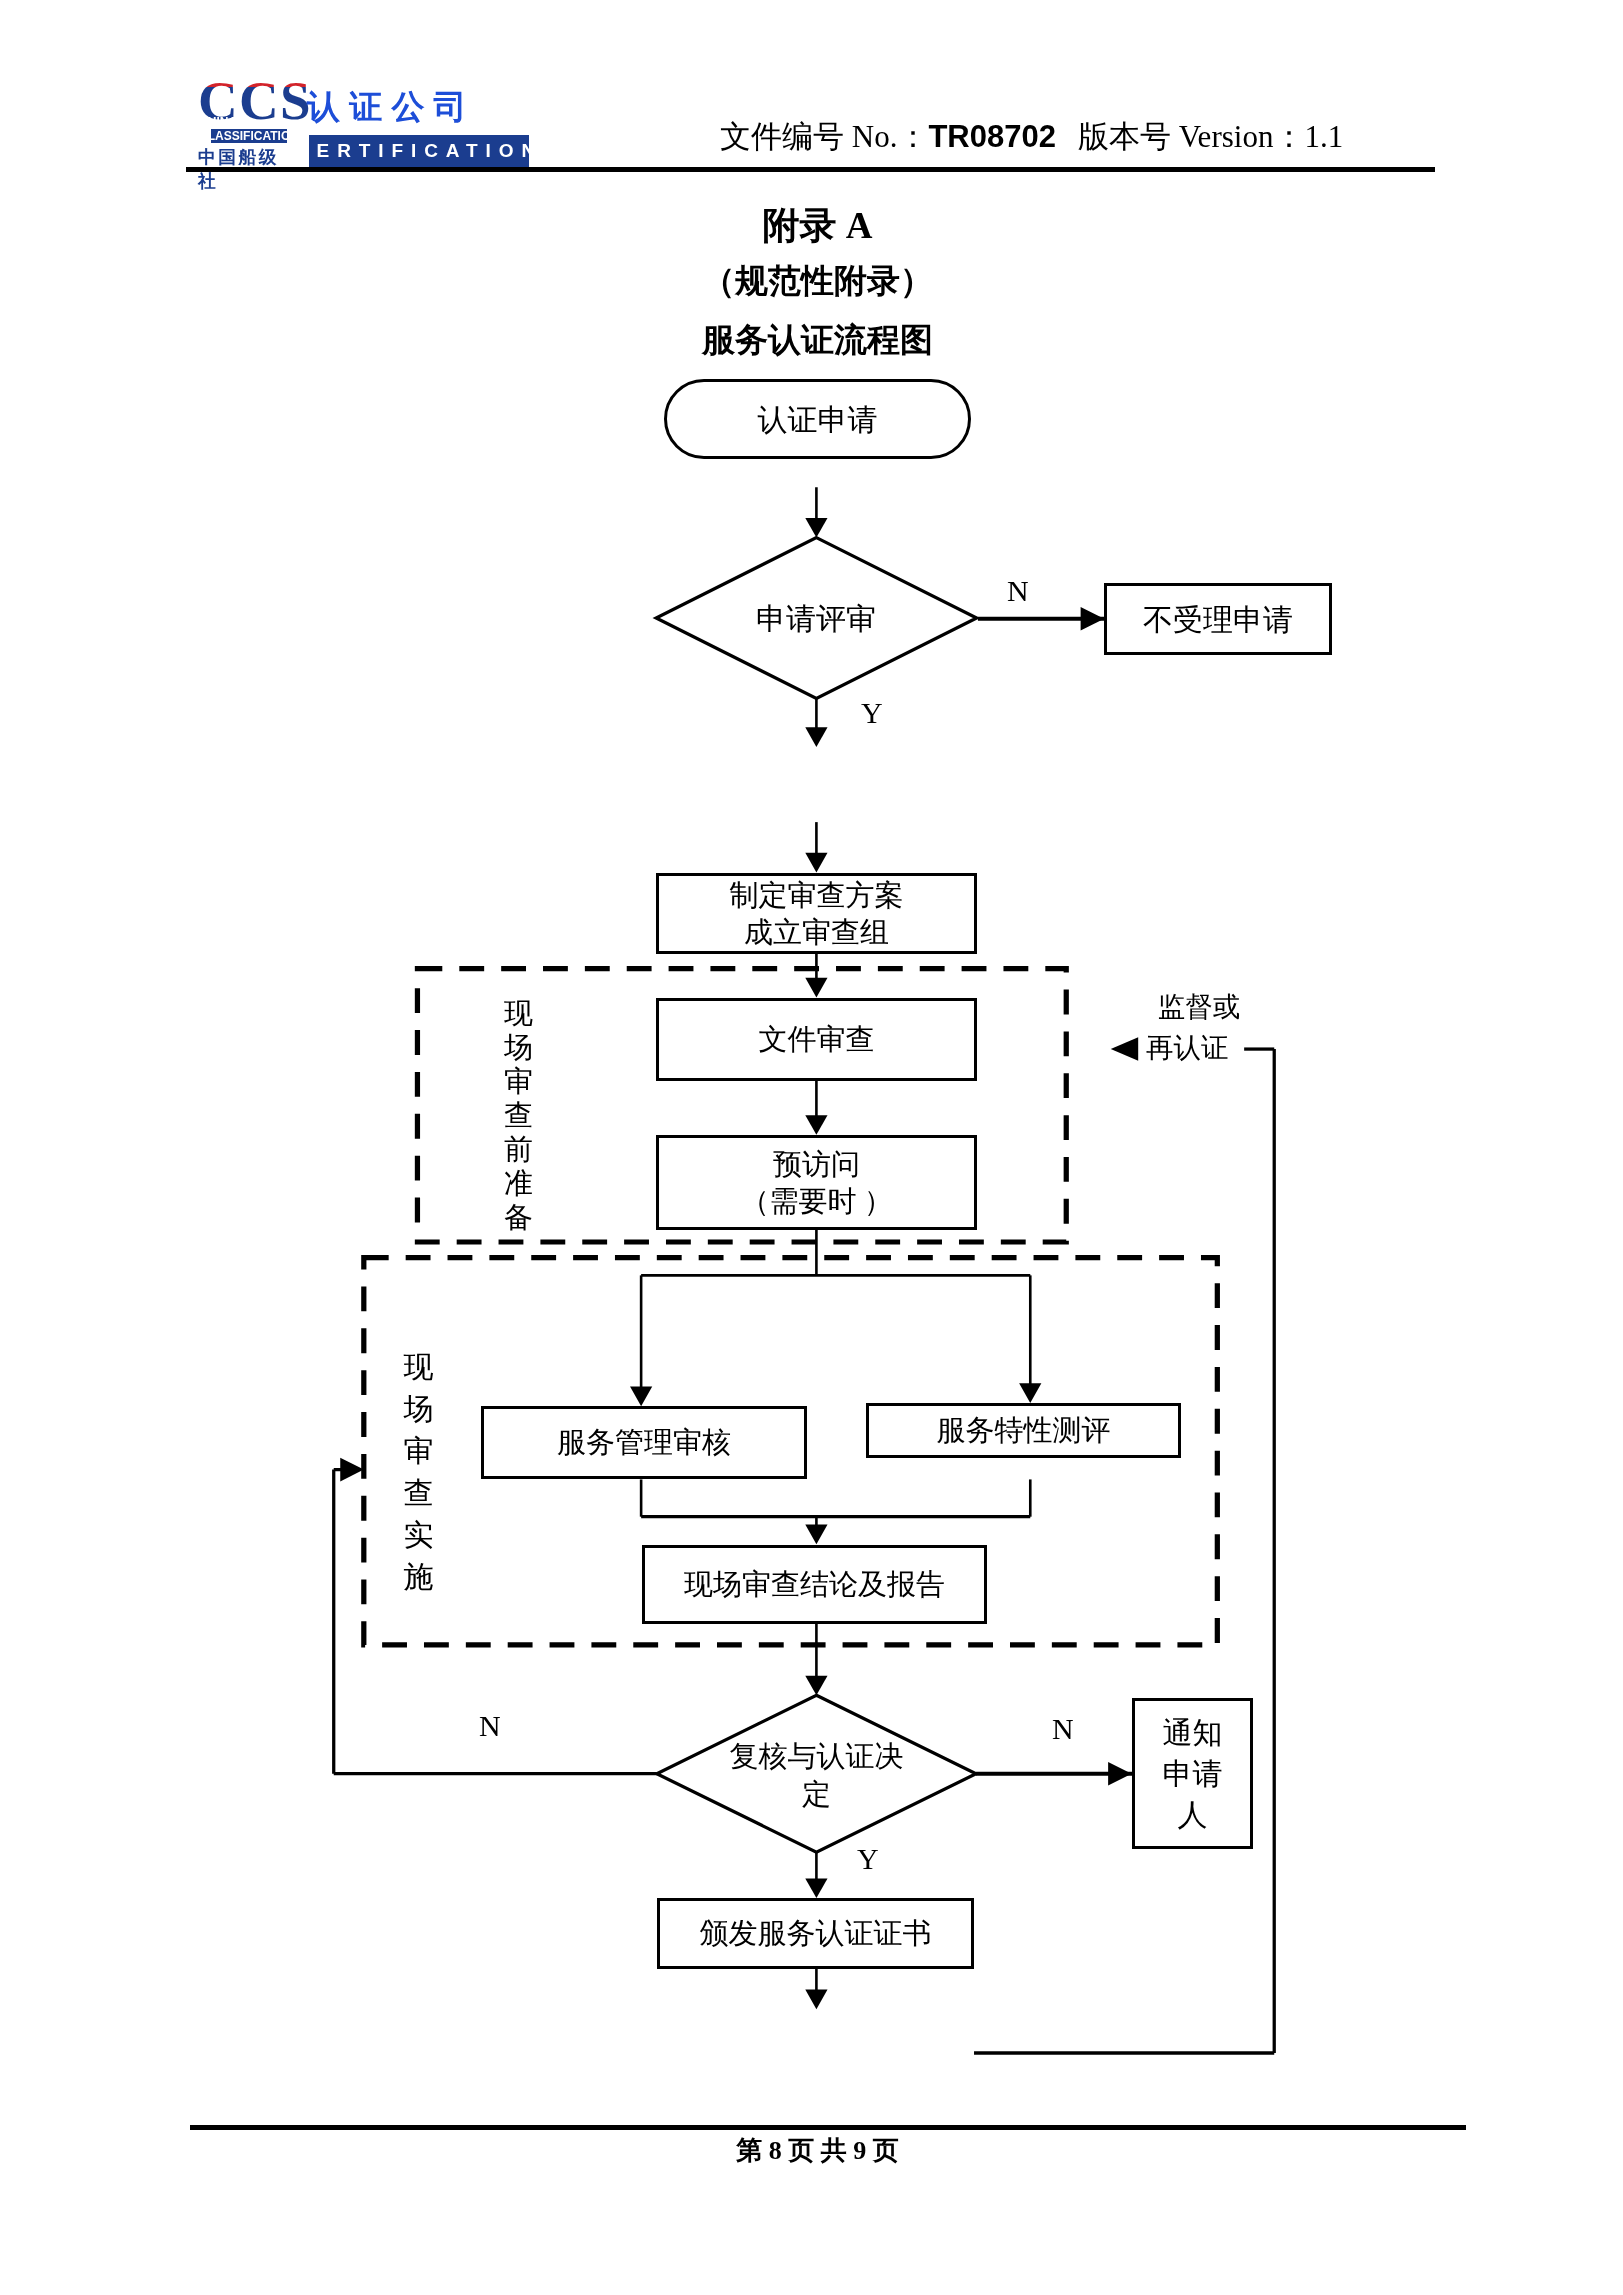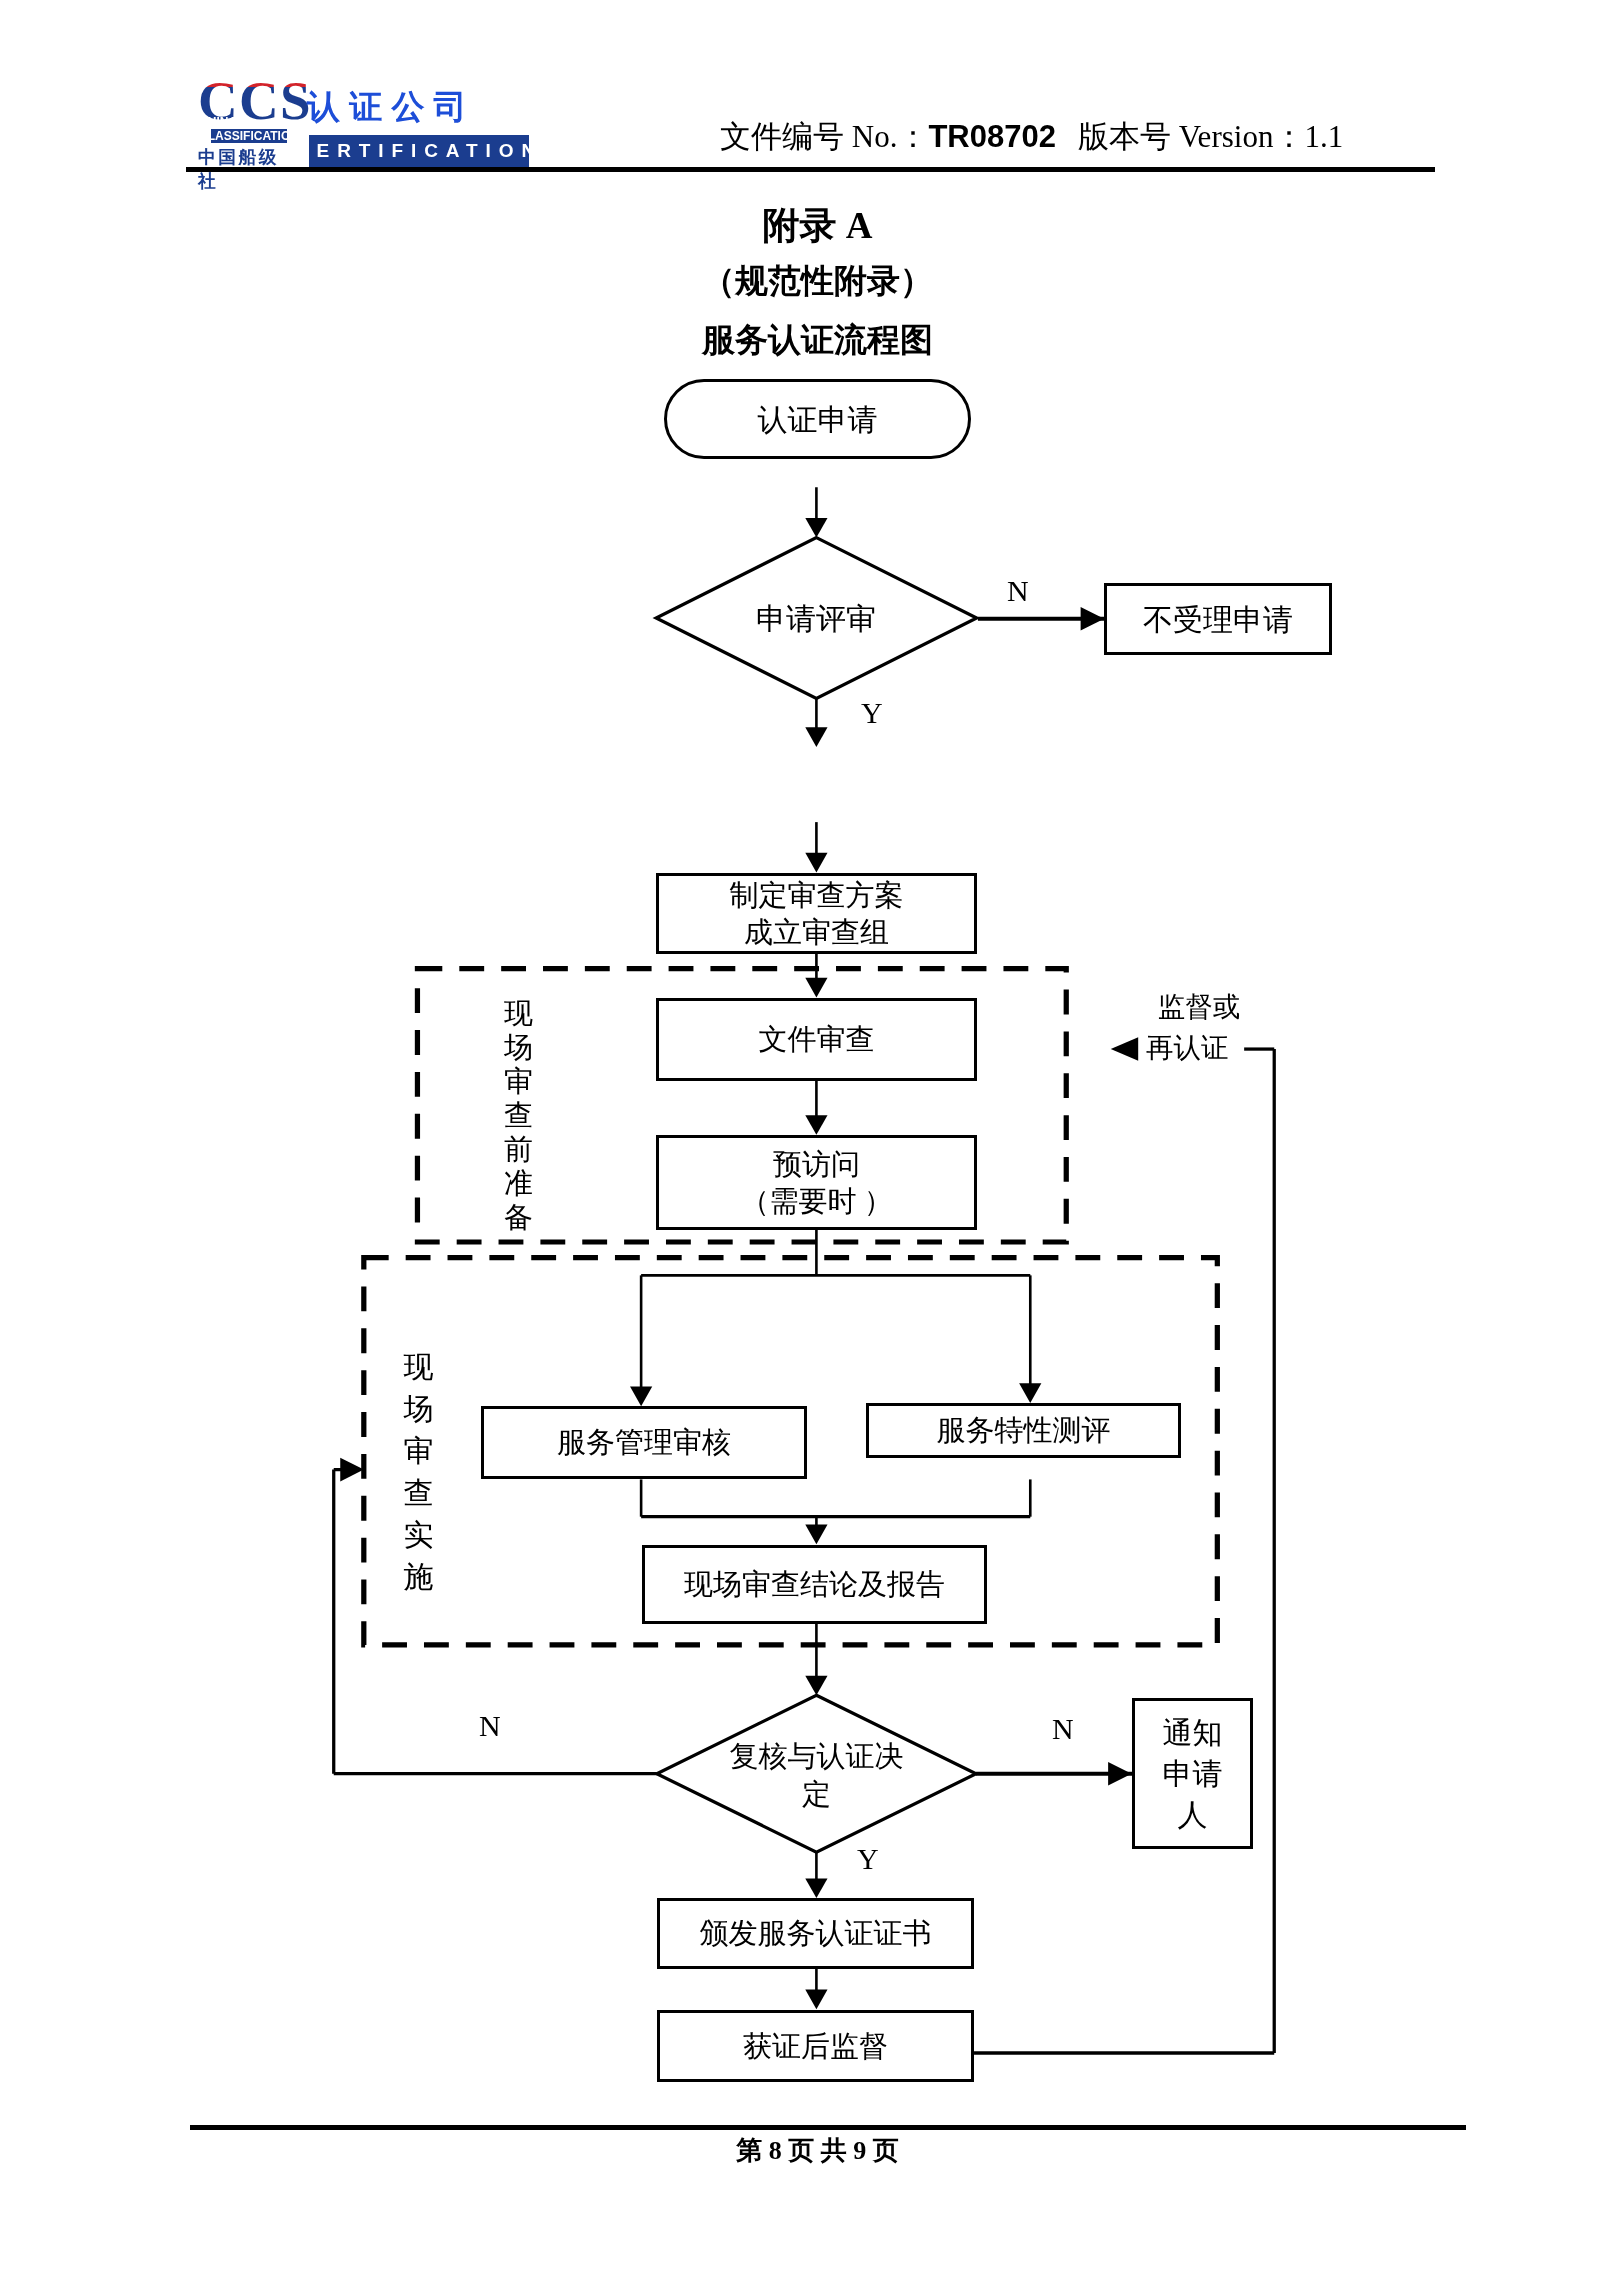--- a/index.html
+++ b/index.html
@@ -150,21 +150,20 @@
     <span>复核与认证决</span>
     <span>定</span>
   </div>
 
   <div class="node" style="left:1132px;top:1698px;width:121px;height:151px;font-size:30px;line-height:41px;">
     <span style="display:block;width:65px;word-break:break-all;text-align:center;">通知申请人</span>
   </div>
 
   <div class="node" style="left:657px;top:1898px;width:317px;height:71px;">颁发服务认证证书</div>
 
-  <div class="node" style="left:657px;top:2010px;width:317px;height:72px;">获证后监督</div>
 
   <div class="supv">
     <span style="display:block;padding-left:11.8px;">监督或</span>
     <span style="display:block;">再认证</span>
   </div>
 
   <div class="flab" style="left:1007px;top:574px;">N</div>
   <div class="flab" style="left:861px;top:696px;">Y</div>
   <div class="flab" style="left:479px;top:1709px;">N</div>
   <div class="flab" style="left:1052px;top:1712px;">N</div>

